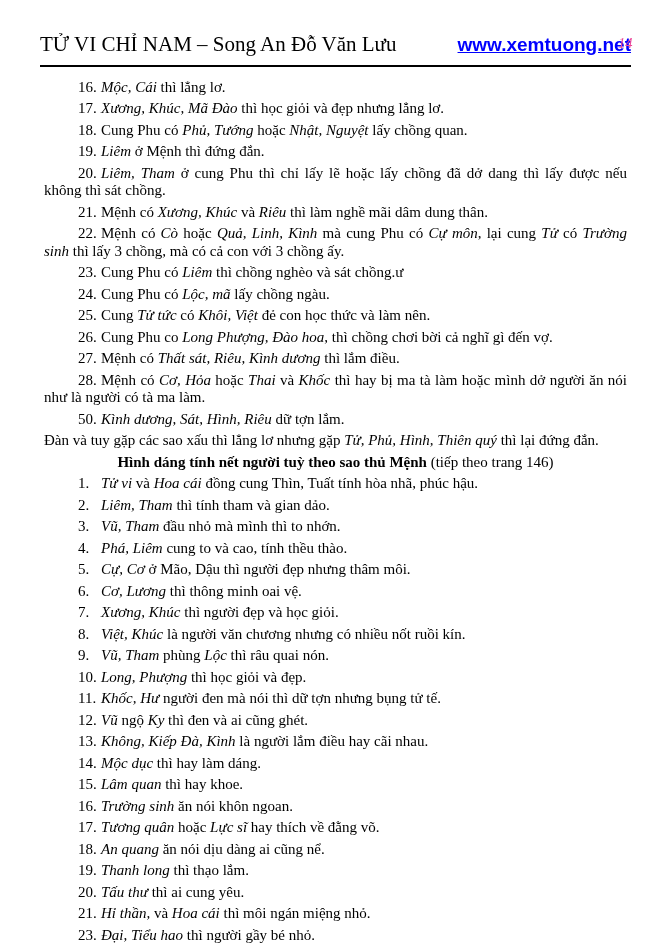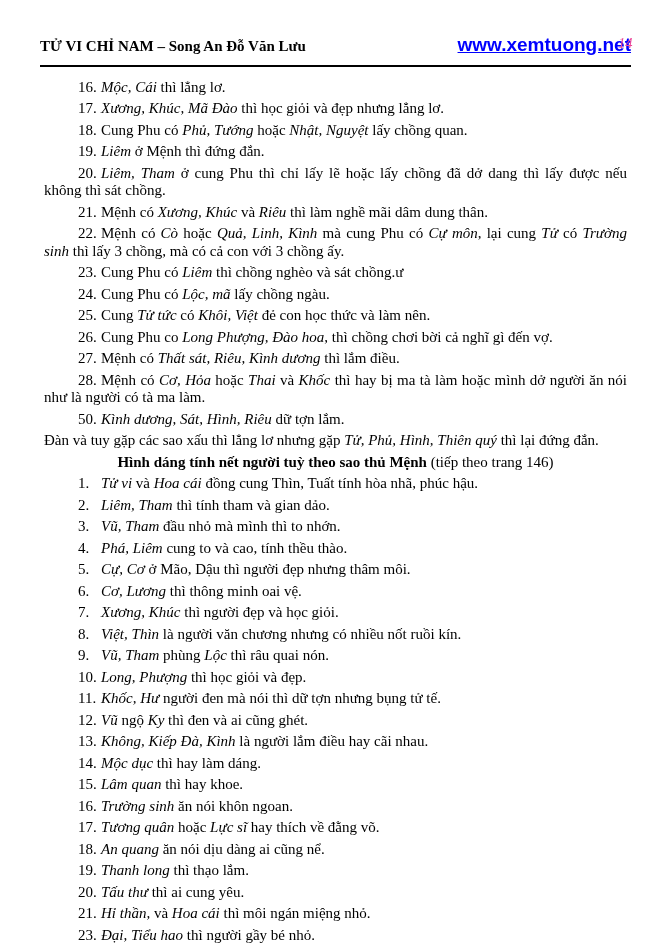--- a/index.html
+++ b/index.html
@@ -15,21 +15,21 @@
     font-size: 15px;
     line-height: 17.5px;
     color: #000000;
     overflow: hidden;
   }
   .hdr {
     display: flex;
     justify-content: space-between;
     align-items: baseline;
   }
-  .hdr-title { font-size: 15px; white-space: nowrap; font-weight: bold; }
+  .hdr-title { font-size: 21px; white-space: nowrap; }
   .hdr-right { position: relative; }
   .site-link {
     font-family: "Liberation Sans", sans-serif;
     font-weight: bold;
     font-size: 19px;
     color: #0000ff;
     text-decoration: underline;
     position: relative;
     z-index: 1;
     cursor: pointer;
@@ -94,21 +94,21 @@
       <b>Hình dáng tính nết người tuỳ theo sao thủ Mệnh</b><span> (tiếp theo trang 146)</span>
     </p>
     <div id="list2">
         <p class="li"><span class="num">1.</span><i>Tử vi</i><span> và </span><i>Hoa cái</i><span> đồng cung Thìn, Tuất tính hòa nhã, phúc hậu.</span></p>
         <p class="li"><span class="num">2.</span><i>Liêm, Tham</i><span> thì tính tham và gian dảo.</span></p>
         <p class="li"><span class="num">3.</span><i>Vũ, Tham</i><span> đầu nhỏ mà mình thì to nhớn.</span></p>
         <p class="li"><span class="num">4.</span><i>Phá, Liêm</i><span> cung to và cao, tính thều thào.</span></p>
         <p class="li"><span class="num">5.</span><i>Cự, Cơ</i><span> ở Mão, Dậu thì người đẹp nhưng thâm môi.</span></p>
         <p class="li"><span class="num">6.</span><i>Cơ, Lương</i><span> thì thông minh oai vệ.</span></p>
         <p class="li"><span class="num">7.</span><i>Xương, Khúc</i><span> thì người đẹp và học giỏi.</span></p>
-        <p class="li"><span class="num">8.</span><i>Việt, Thìn</i><span> là người văn chương nhưng có nhiều nốt ruồi kín.</span></p>
+        <p class="li"><span class="num">8.</span><i>Việt, Khúc</i><span> là người văn chương nhưng có nhiều nốt ruồi kín.</span></p>
         <p class="li"><span class="num">9.</span><i>Vũ, Tham</i><span> phùng </span><i>Lộc</i><span> thì râu quai nón.</span></p>
         <p class="li"><span class="num">10.</span><i>Long, Phượng</i><span> thì học giỏi và đẹp.</span></p>
         <p class="li"><span class="num">11.</span><i>Khốc, Hư</i><span> người đen mà nói thì dữ tợn nhưng bụng tử tế.</span></p>
         <p class="li"><span class="num">12.</span><i>Vũ</i><span> ngộ </span><i>Ky</i><span> thì đen và ai cũng ghét.</span></p>
         <p class="li"><span class="num">13.</span><i>Không, Kiếp Đà, Kình</i><span> là người lắm điều hay cãi nhau.</span></p>
         <p class="li"><span class="num">14.</span><i>Mộc dục</i><span> thì hay làm dáng.</span></p>
         <p class="li"><span class="num">15.</span><i>Lâm quan</i><span> thì hay khoe.</span></p>
         <p class="li"><span class="num">16.</span><i>Trường sinh</i><span> ăn nói khôn ngoan.</span></p>
         <p class="li"><span class="num">17.</span><i>Tương  quân</i><span> hoặc </span><i>Lực sĩ</i><span> hay thích về đằng võ.</span></p>
         <p class="li"><span class="num">18.</span><i>An quang</i><span> ăn nói dịu dàng ai cũng nể.</span></p>

